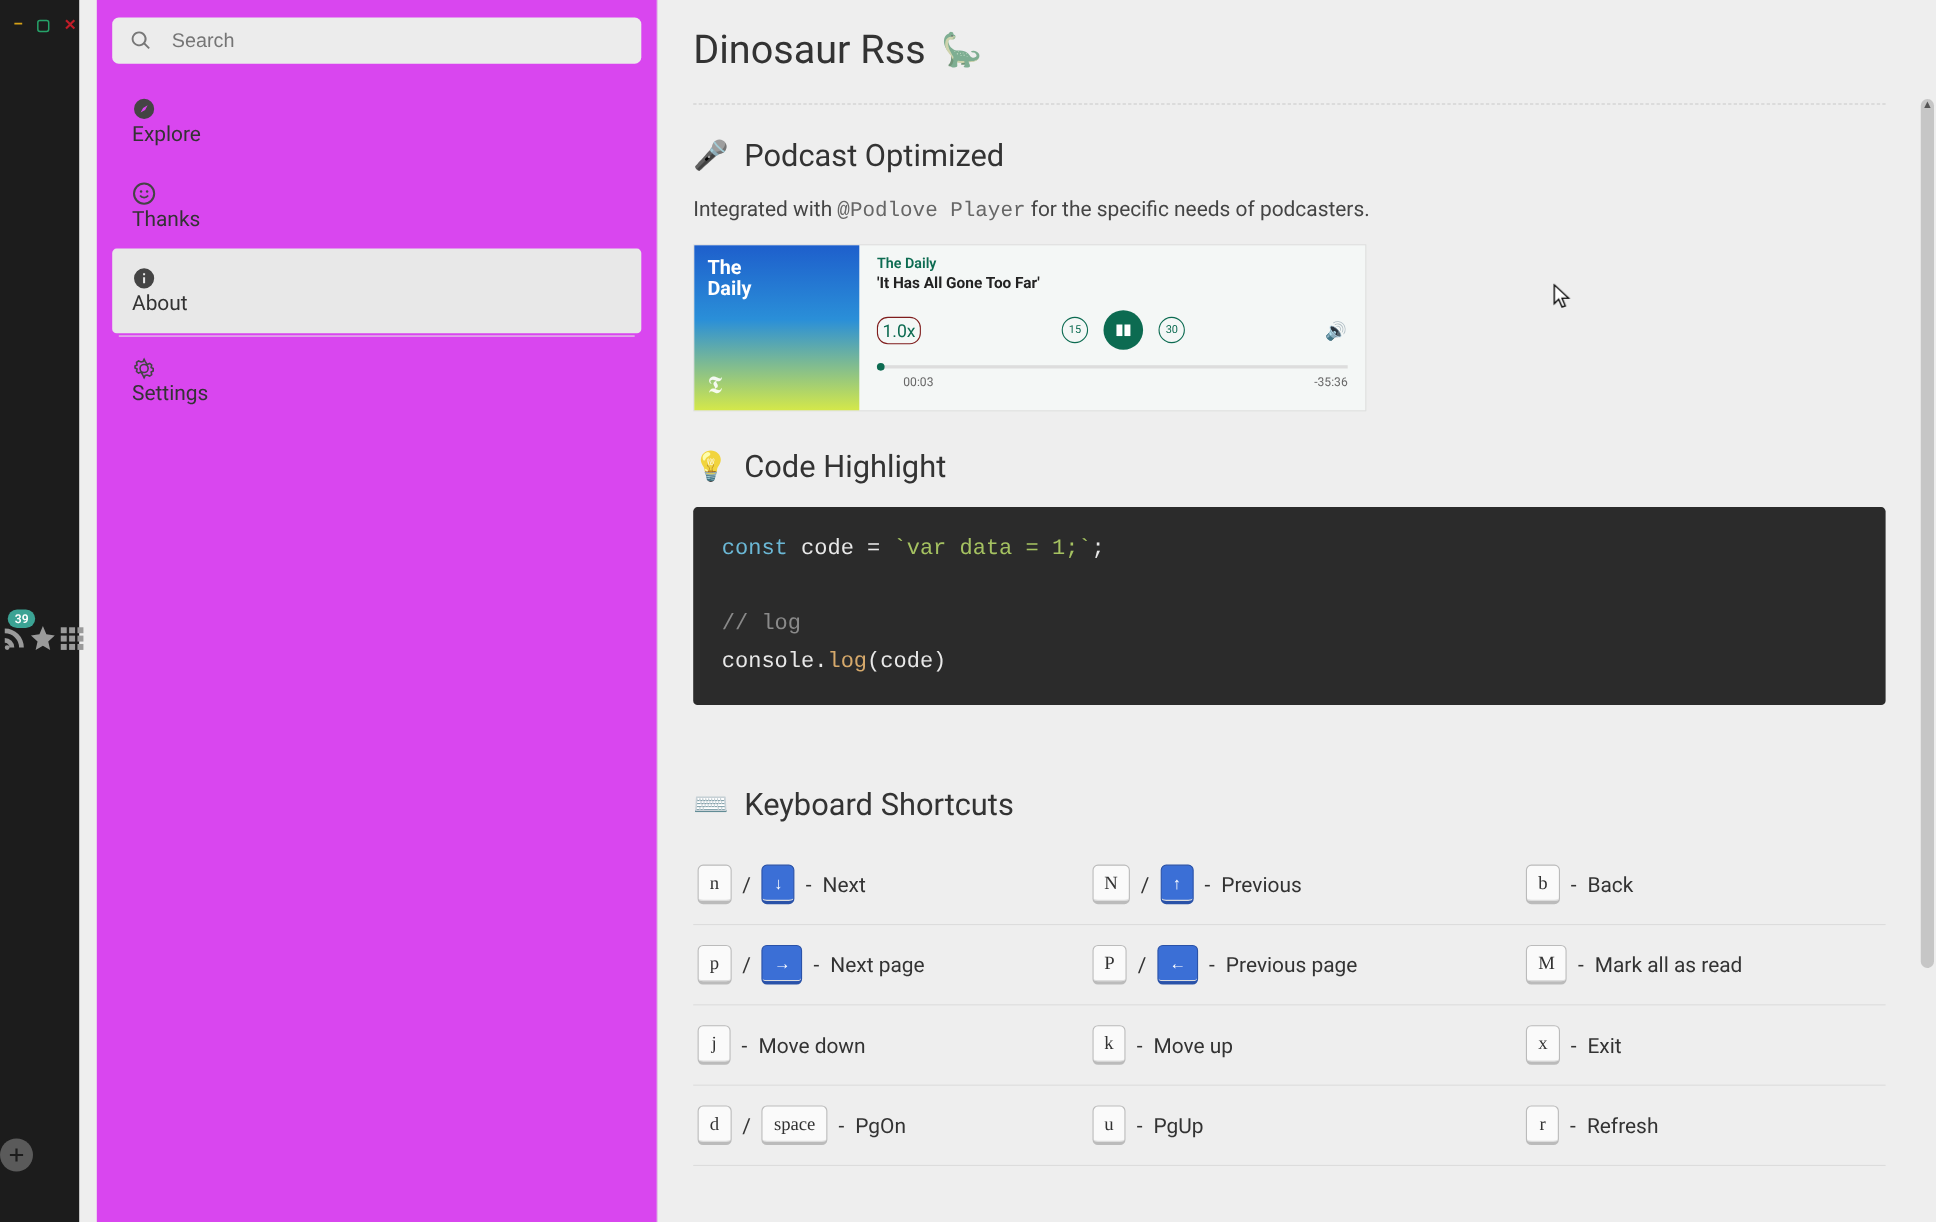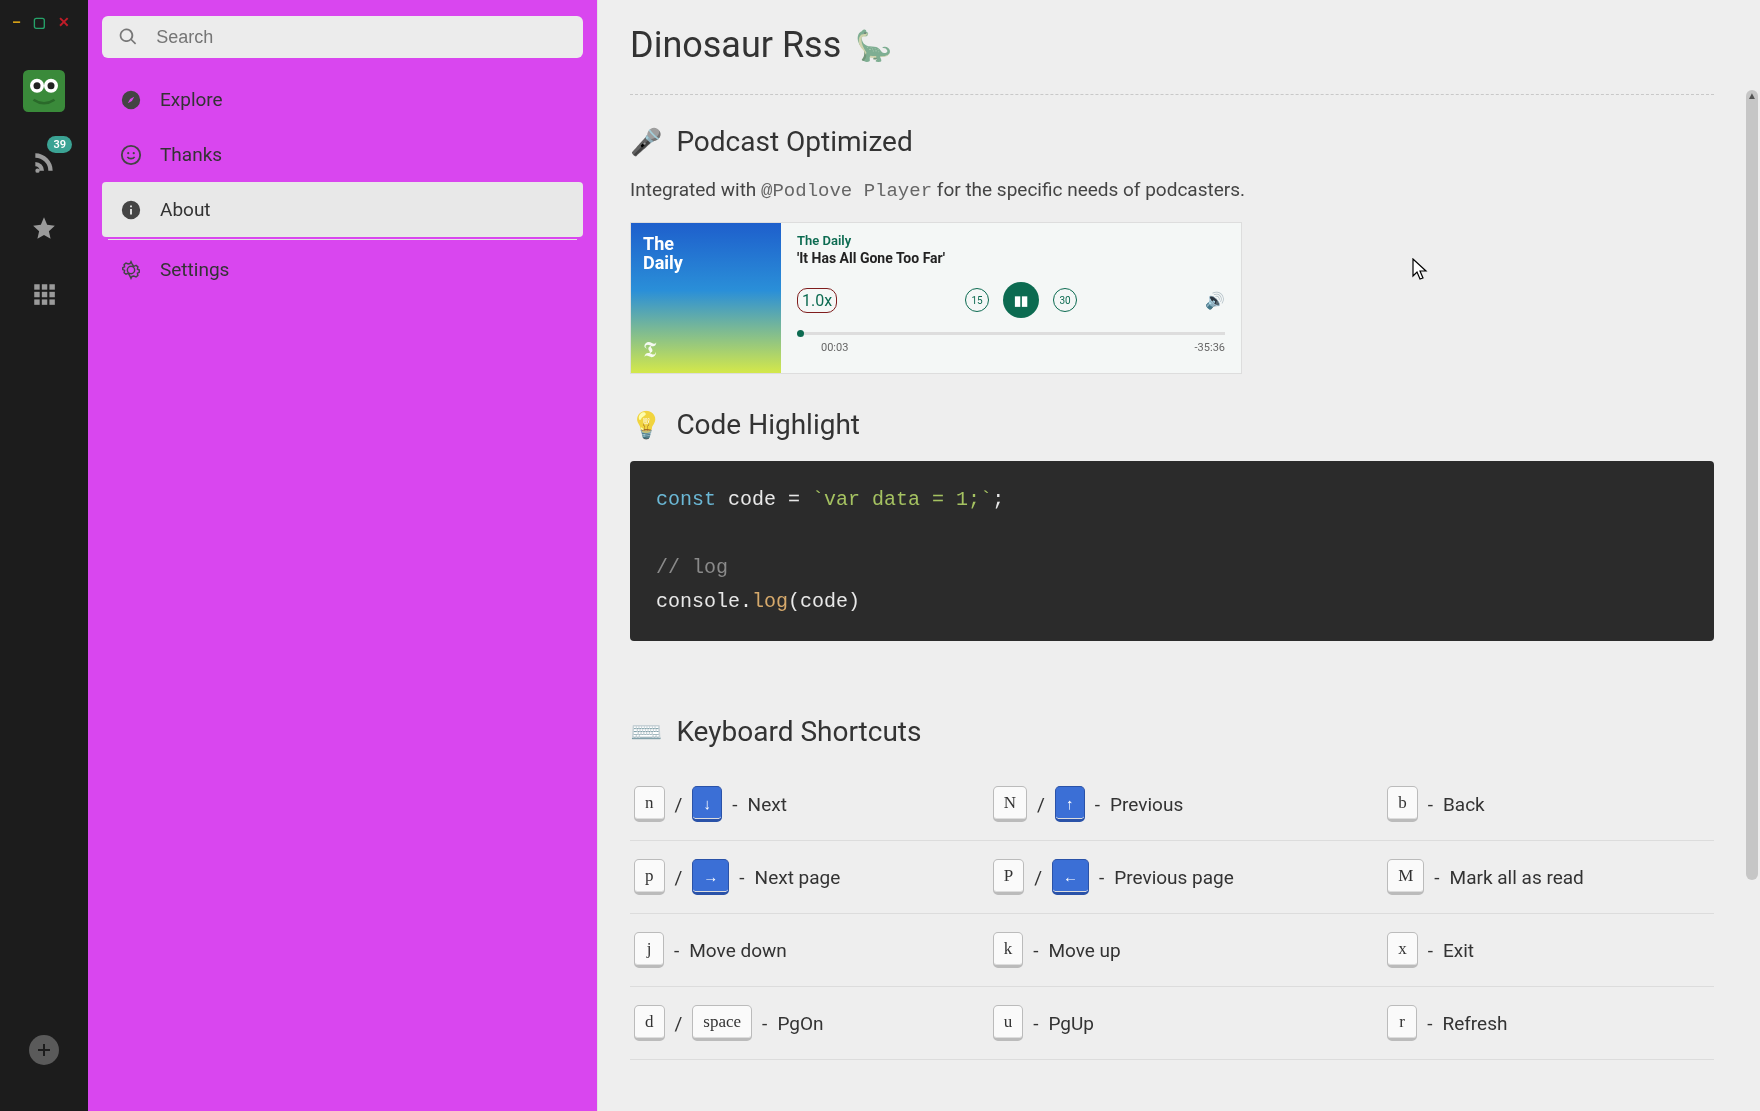--- a/index.html
+++ b/index.html
@@ -24,25 +24,25 @@
 }
 .window-chrome span { font-weight: bold; cursor: pointer; }
 .wc-min { color: #d4a017; }
 .wc-max { color: #26a269; }
 .wc-close { color: #c01c28; }
 
 
 .icon-rail {
   position: absolute;
   left: 0; top: 0;
-  width: 88px;
+  width: 72px;
   height: 100%;
   background: #1c1c1c;
   display: flex;
-  flex-direction: column;
+  flex-direction: row;
   align-items: center;
   padding-top: 70px;
 }
 .rail-logo {
   width: 42px; height: 42px;
   border-radius: 6px;
   display: flex; align-items: center; justify-content: center;
   margin-bottom: 28px;
 }
 .rail-item {
@@ -94,26 +94,27 @@
   padding: 10px 16px;
   margin-bottom: 14px;
 }
 .search-wrap svg { width: 22px; height: 22px; fill: #777; margin-right: 18px; }
 .search-wrap input {
   border: none; background: transparent; outline: none;
   font-size: 18px; color: #666; width: 100%;
 }
 .nav-item {
   display: flex;
-  align-items: flex-end;
+  align-items: flex-start;
   padding: 16px 18px;
   font-size: 19px;
   color: #333;
   cursor: pointer;
   border-radius: 4px;
+  flex-direction: column;
 }
 .nav-item svg { width: 22px; height: 22px; margin-right: 18px; fill: #444; }
 .nav-item.active { background: #e8e8e8; }
 .nav-sep { height: 1px; background: #e3e3e3; margin: 2px 6px; }
 
 
 .content {
   position: absolute;
   left: 598px; top: 0;
   right: 0;

